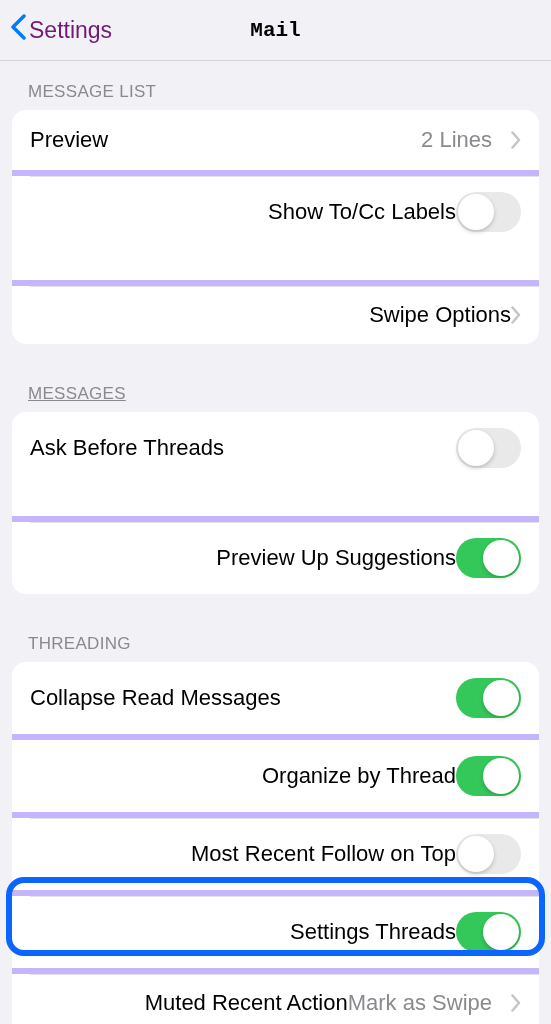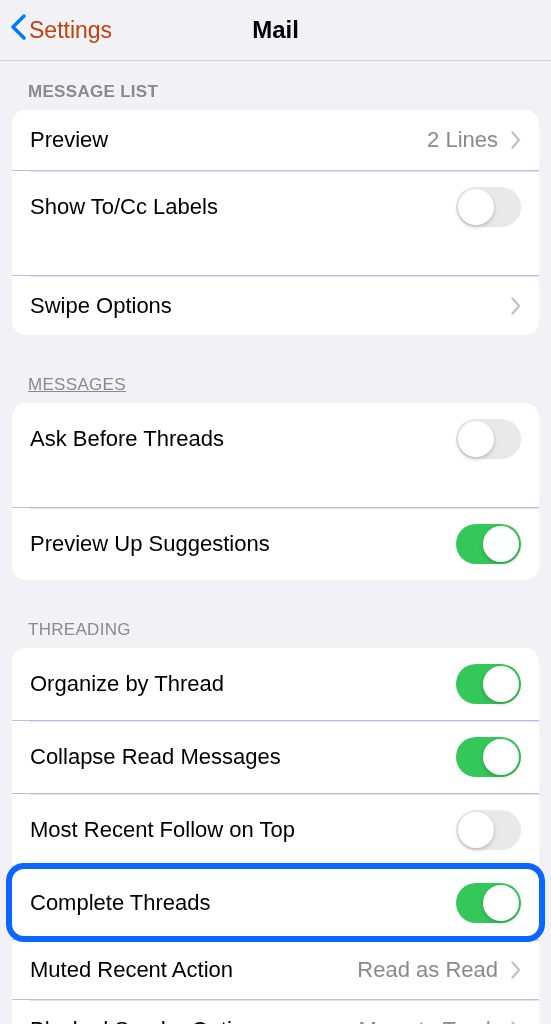--- a/index.html
+++ b/index.html
@@ -22,33 +22,34 @@
       justify-content: center;
       position: relative;
       background: #f2f2f6;
       border-bottom: 1px solid #d6d6d9;
     }
     .back-button {
       position: absolute;
       left: 10px;
       display: flex;
       align-items: center;
-      color: #c2410c;
+      color: #701a75;
       font-size: 23px;
       font-weight: 400;
       cursor: pointer;
     }
     .back-chevron {
       display: inline-block;
       margin-right: 2px;
     }
     .nav-title {
-      font-size: 24px;
+      font-size: 21px;
       font-weight: 600;
       color: #000;
+      font-family: Liberation Mono, monospace;
     }
     .section-header {
       font-size: 17px;
       color: #8a8a8e;
       text-transform: uppercase;
       padding: 24px 28px 8px 28px;
       letter-spacing: 0.3px;
     }
     .list-group {
       background: #fff;
@@ -69,21 +70,22 @@
     .list-row:first-child {
       border-top-left-radius: 14px;
       border-top-right-radius: 14px;
     }
     .list-row:last-child {
       border-bottom-left-radius: 14px;
       border-bottom-right-radius: 14px;
       margin-top: 32px;
     }
     .list-row + .list-row {
-      border-top: 1px solid #c4b5fd;
+      border-top: 6px solid #c4b5fd;
+      text-align: right;
     }
     .list-row .divider-inset {
       position: absolute;
       left: 18px;
       right: 0;
       top: 0;
       height: 1px;
       background: #e3e3e6;
     }
     .list-row:first-child .divider-inset {
@@ -91,21 +93,21 @@
     }
     .row-label {
       font-size: 22px;
       color: #000;
       font-weight: 400;
       flex: 1;
     }
     .row-detail {
       font-size: 22px;
       color: #8a8a8e;
-      margin-right: 13px;
+      margin-right: 19px;
     }
     .chevron-right {
       color: #c5c5c9;
       font-size: 18px;
       display: inline-flex;
       align-items: center;
     }
     .row-right {
       display: flex;
       align-items: center;
@@ -143,21 +145,20 @@
     .highlight-wrap {
       position: absolute;
       pointer-events: none;
       border: 6px solid #0a66ff;
       border-radius: 18px;
       left: -6px;
       right: -6px;
     }
     .section-spacer-top {
       padding-top: 21px;
-      font-weight: bold;
     }
   </style>
 </head>
 <body>
 
 <div class="nav-bar">
   <div class="back-button">
     <span class="back-chevron">
       <svg width="17" height="26" viewBox="0 0 17 26" fill="none">
           <path d="M14 2 L3 13 L14 24" stroke="#007aff" stroke-width="3.5" stroke-linecap="round" stroke-linejoin="round"></path>
@@ -214,51 +215,51 @@
     <span class="row-label">Preview Up Suggestions</span>
     <div class="toggle on">
         <div class="toggle-knob"></div>
       </div>
   </div>
 </div>
 
 <div class="section-header" style="padding-top:40px;">Threading</div>
 <div class="list-group" style="position:relative;">
   <div class="list-row">
+    <div class="divider-inset"></div>
+    <span class="row-label">Collapse Read Messages</span>
+    <div class="toggle on">
+        <div class="toggle-knob"></div>
+      </div>
+  </div>
+  <div class="list-row">
     <span class="row-label">Organize by Thread</span>
-    <div class="toggle on">
-        <div class="toggle-knob"></div>
-      </div>
-  </div>
-  <div class="list-row">
-    <div class="divider-inset"></div>
-    <span class="row-label">Collapse Read Messages</span>
     <div class="toggle on">
         <div class="toggle-knob"></div>
       </div>
   </div>
   <div class="list-row">
     <div class="divider-inset"></div>
     <span class="row-label">Most Recent Follow on Top</span>
     <div class="toggle off">
         <div class="toggle-knob"></div>
       </div>
   </div>
   <div class="list-row" id="row-complete">
     <div class="divider-inset"></div>
-    <span class="row-label">Complete Threads</span>
+    <span class="row-label">Settings Threads</span>
     <div class="toggle on">
         <div class="toggle-knob"></div>
       </div>
   </div>
   <div class="list-row">
     <div class="divider-inset"></div>
     <span class="row-label">Muted Recent Action</span>
     <div class="row-right">
-      <span class="row-detail">Read as Read</span>
+      <span class="row-detail">Mark as Swipe</span>
       <span class="chevron-right">
         <svg width="10" height="18" viewBox="0 0 10 18" fill="none">
             <path d="M1.5 1.5 L8 9 L1.5 16.5" stroke="#c5c5c9" stroke-width="2.5" stroke-linecap="round" stroke-linejoin="round"></path>
           </svg>
       </span>
     </div>
   </div>
   <div class="list-row">
     <div class="divider-inset"></div>
     <span class="row-label">Blocked Sender Options</span>

